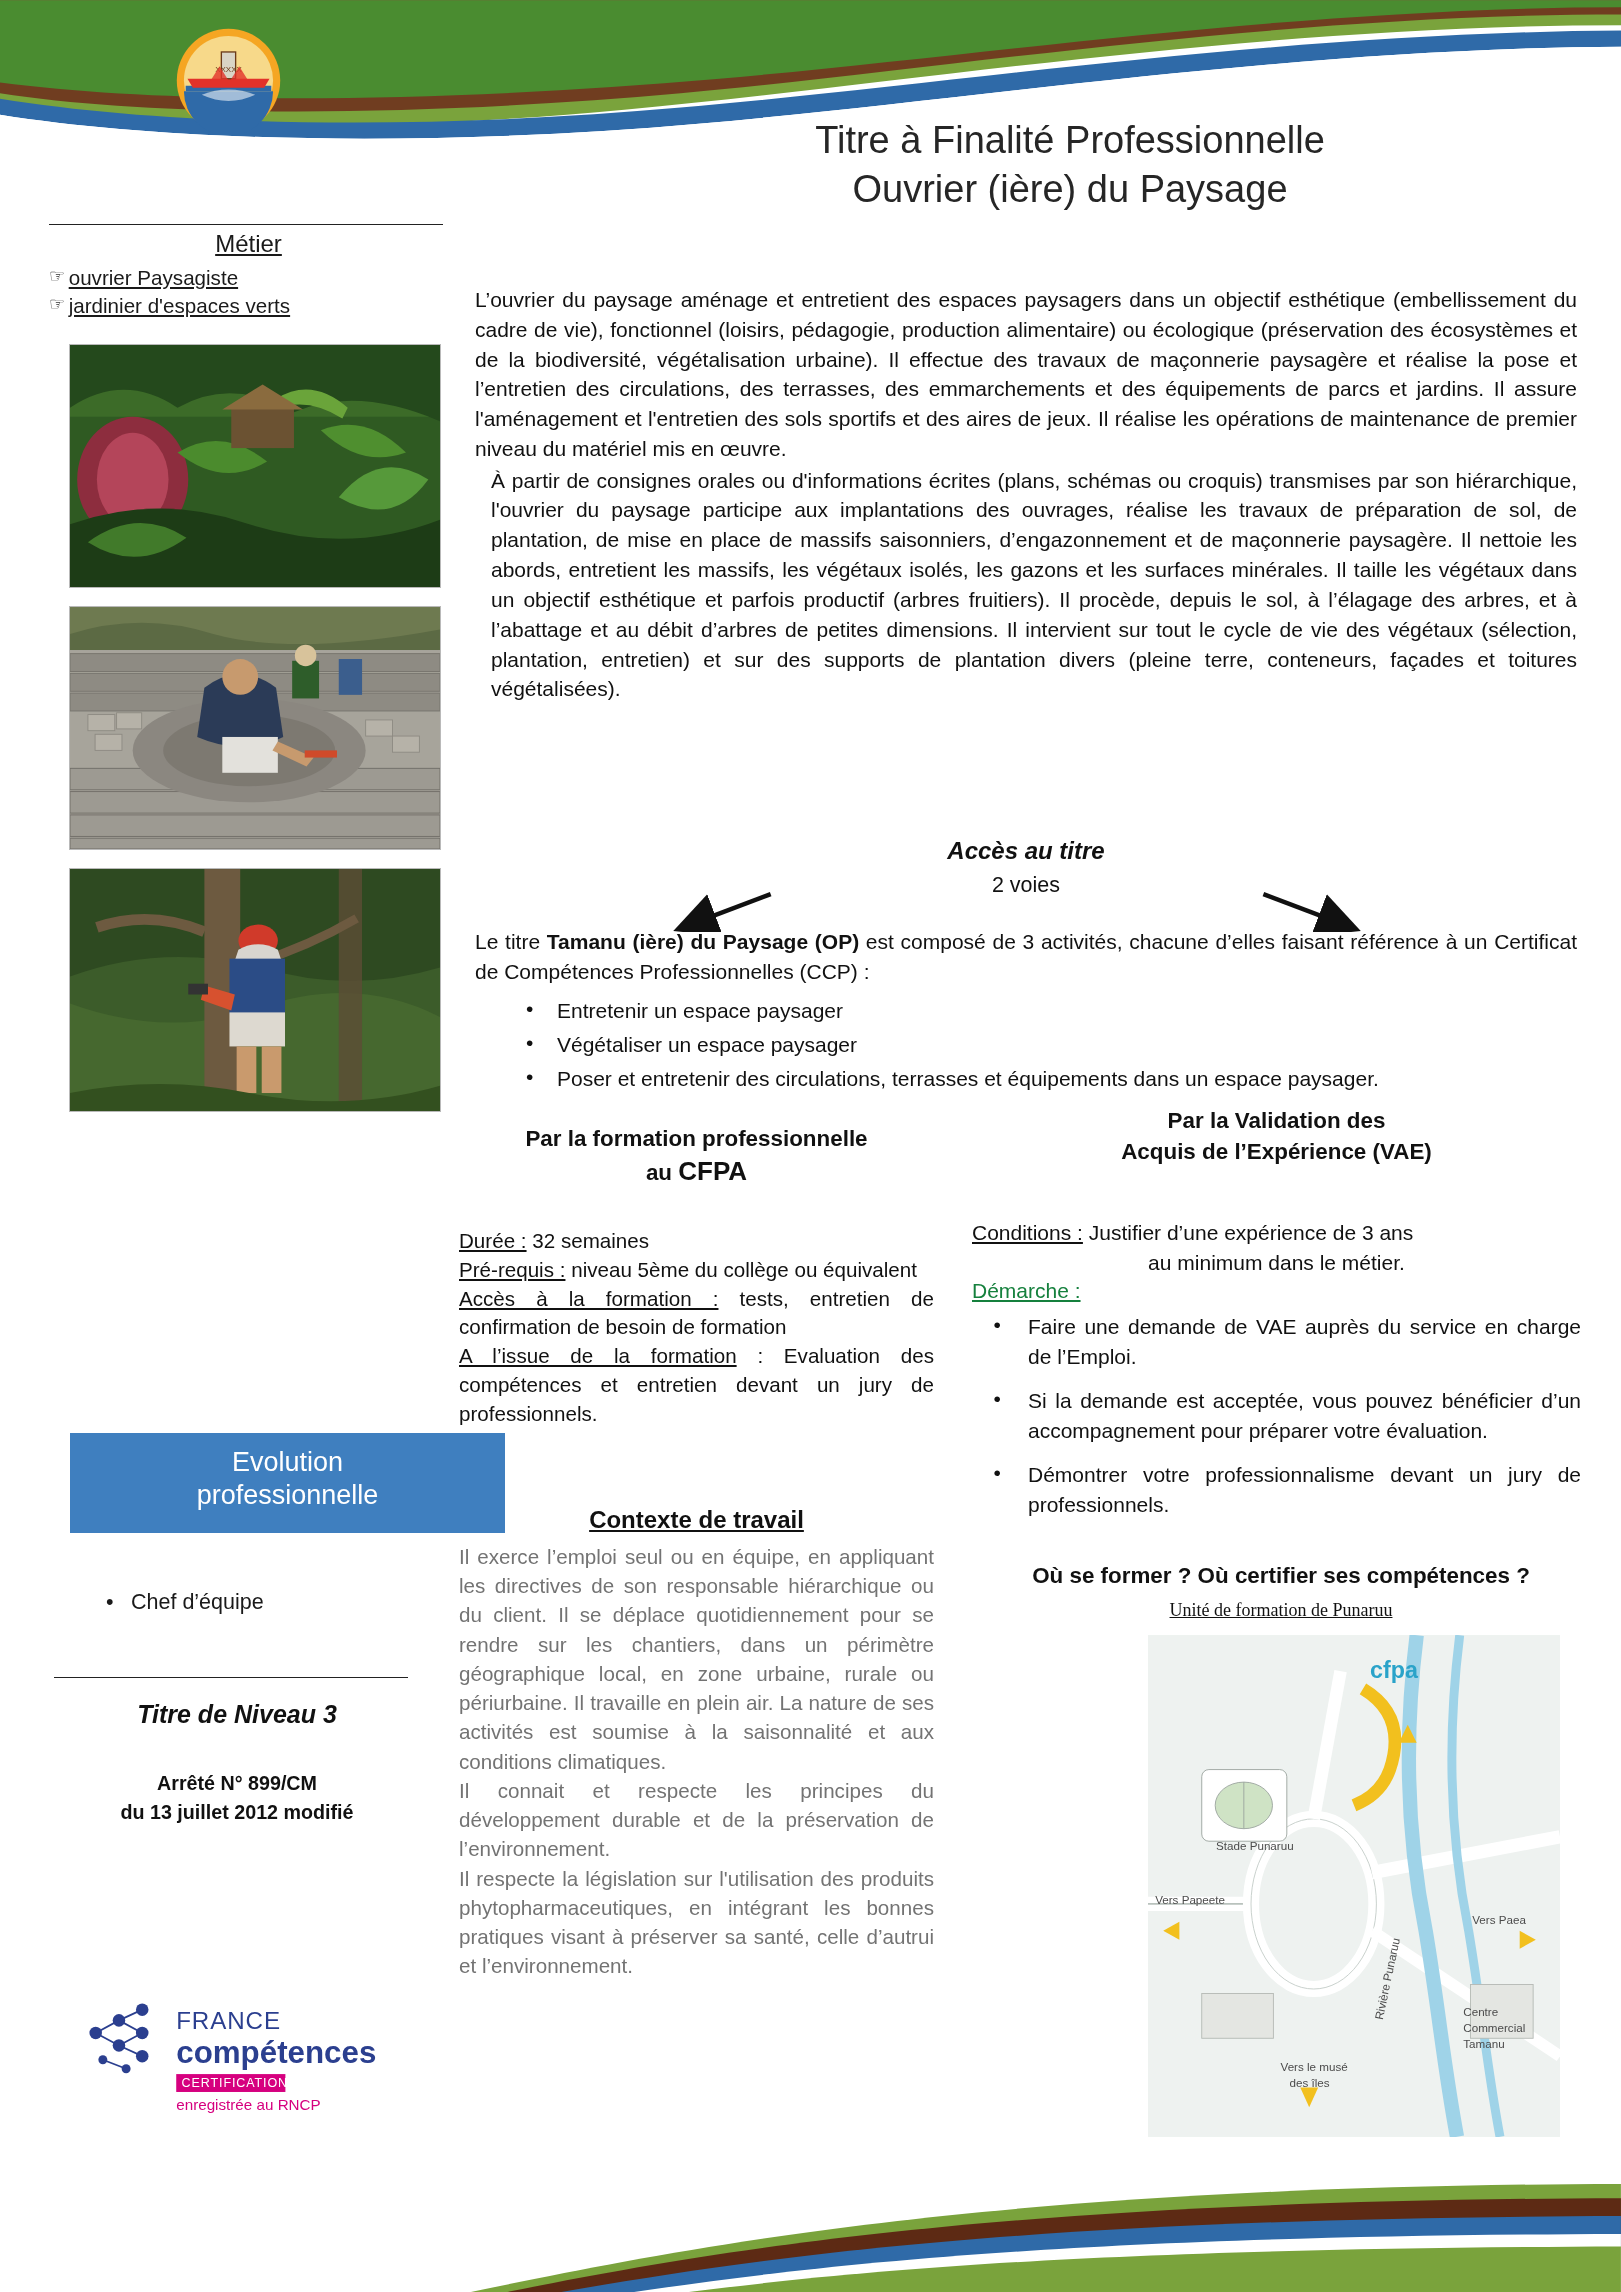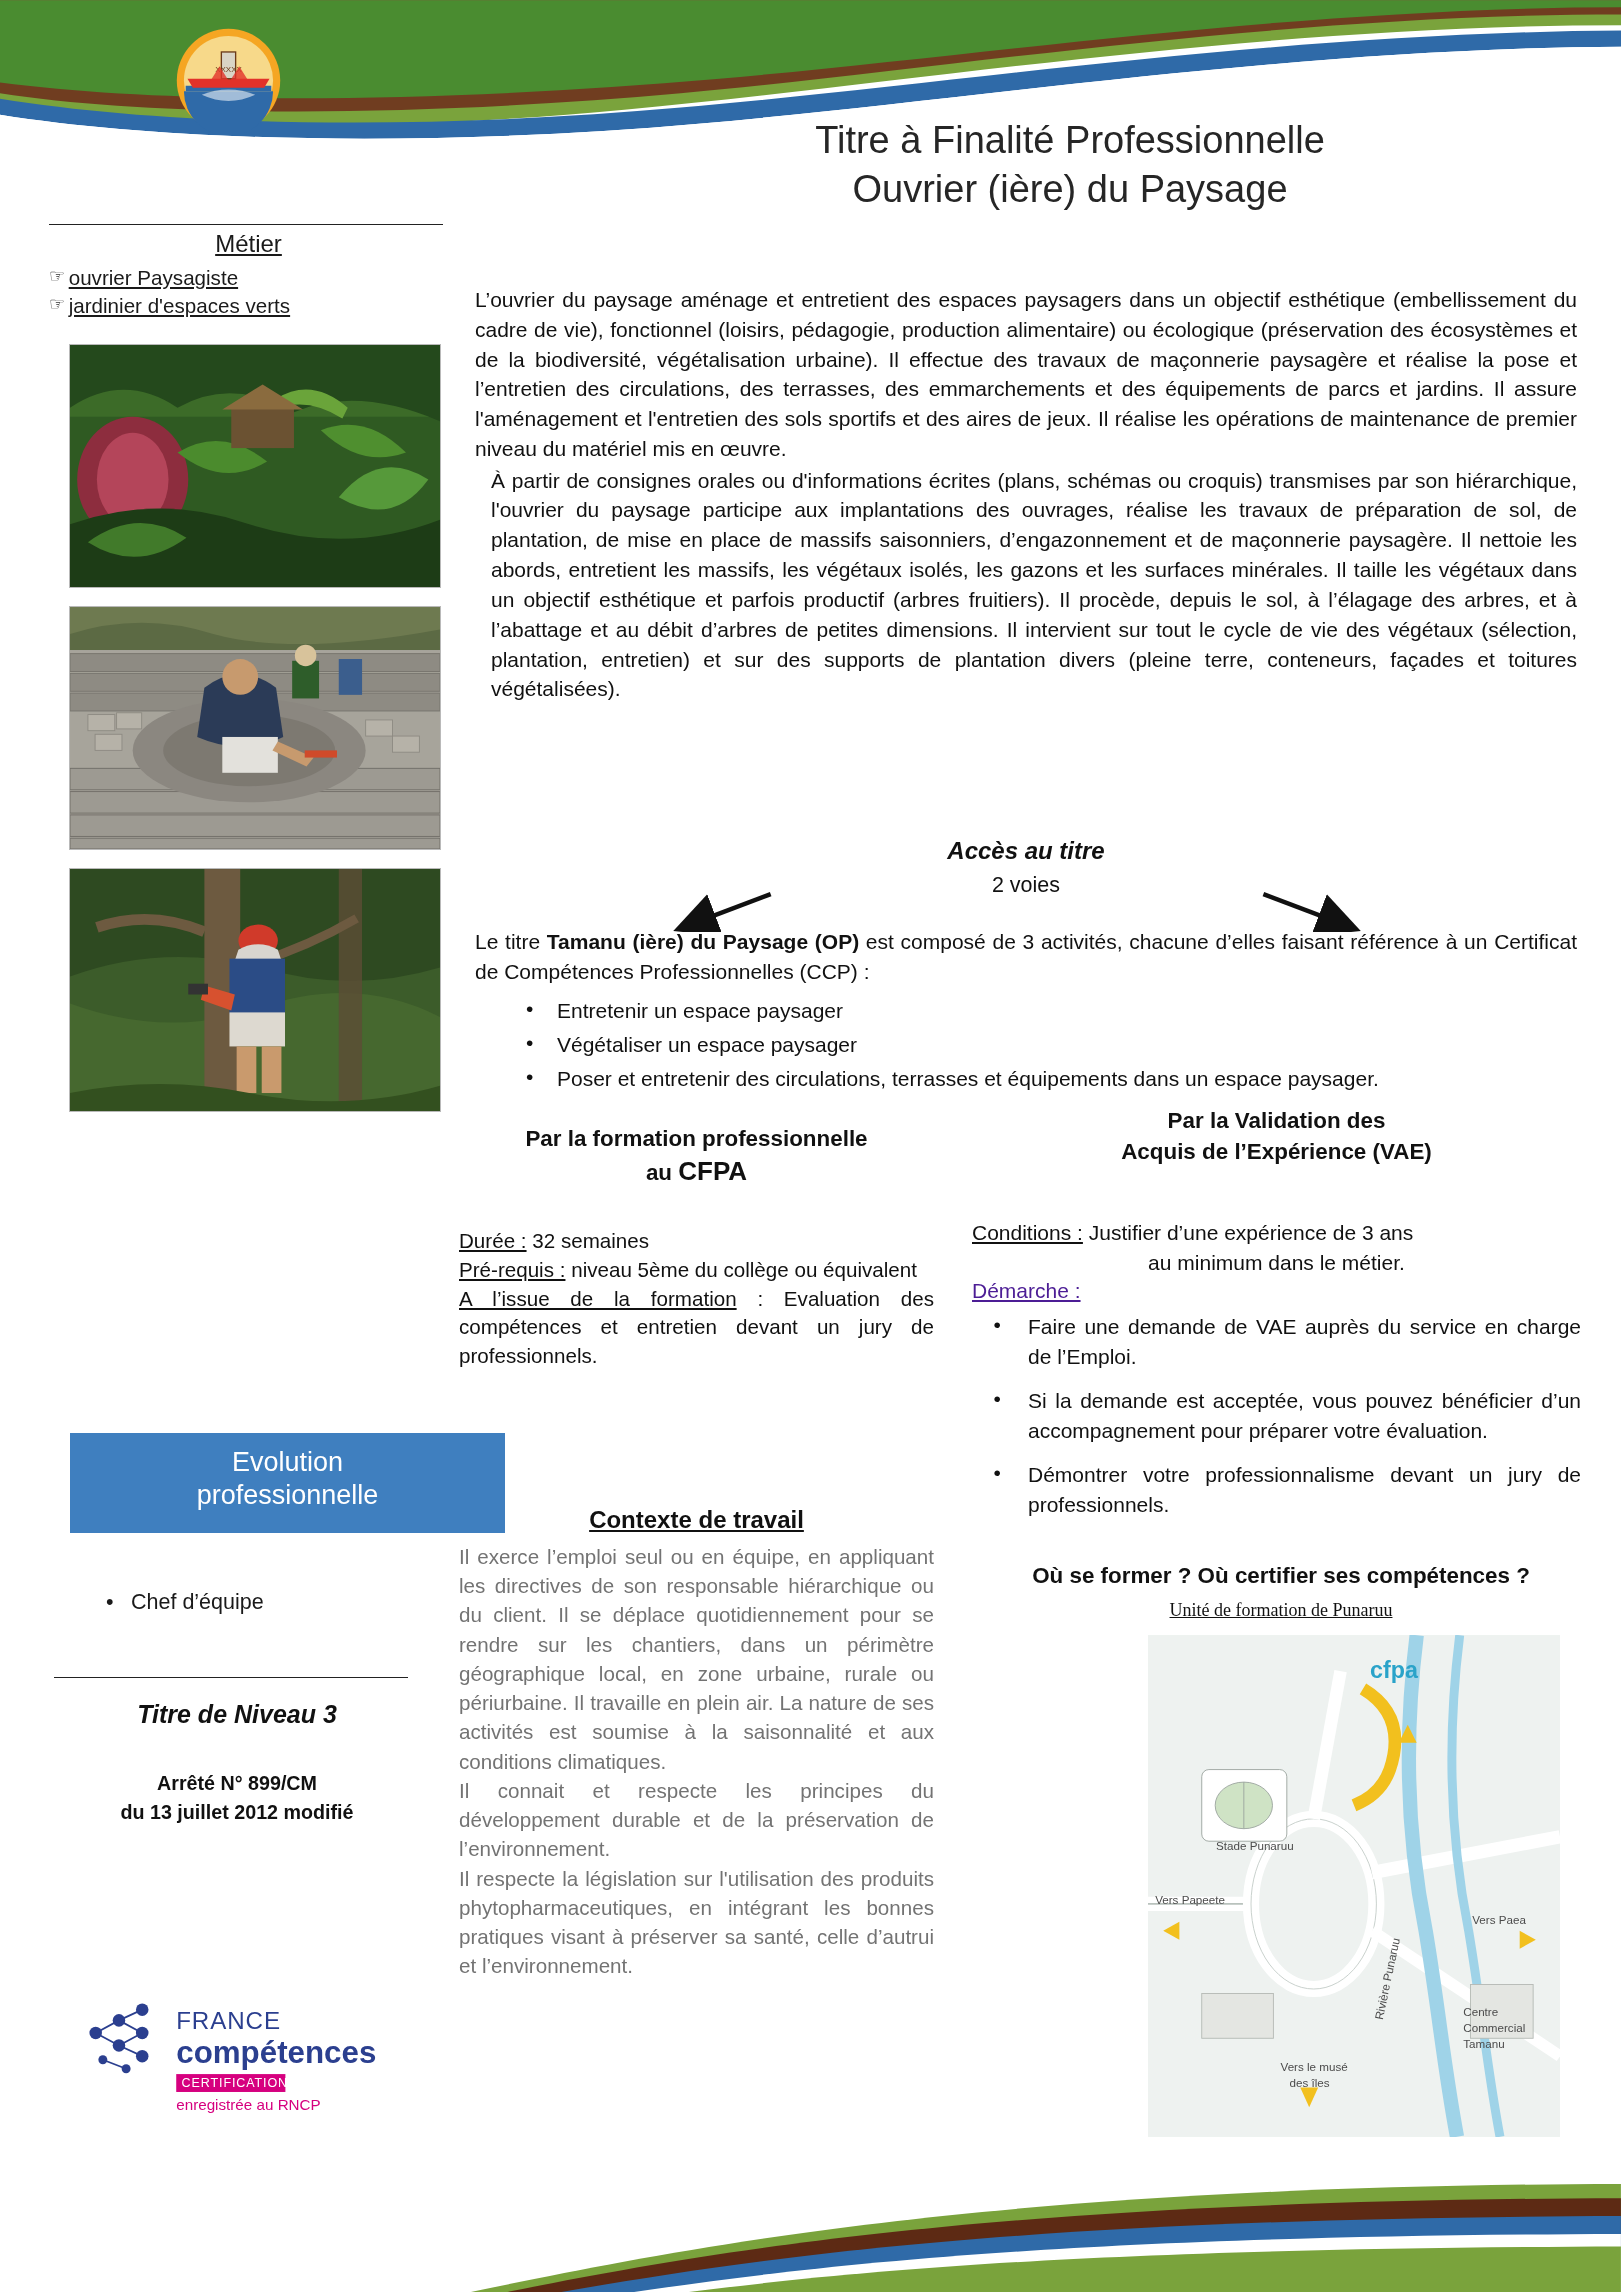--- a/index.html
+++ b/index.html
@@ -289,21 +289,21 @@
     color: #111;
   }
   .col-right-cond .center { text-align: center; }
   .col-right-dem {
     position: absolute;
     top: 1276px;
     left: 972px;
     width: 609px;
     font-size: 21px;
     line-height: 1.42;
-    color: #4c1d95;
+    color: #15803d;
   }
   .vae-list {
     position: absolute;
     top: 1312px;
     left: 972px;
     width: 609px;
     font-size: 21px;
     line-height: 1.42;
     color: #111;
   }
@@ -554,20 +554,23 @@
 </div>
 
 <div class="col-left-body">
   <div>
     <span class="u">Durée :</span><span> 32 semaines</span>
   </div>
   <div>
     <span class="u">Pré-requis :</span><span> niveau 5ème du collège ou équivalent</span>
   </div>
   <div>
+    <span class="u">Accès à la formation :</span><span> tests, entretien de confirmation de besoin de formation</span>
+  </div>
+  <div>
     <span class="u">A l’issue de la formation</span><span> : Evaluation des compétences et entretien devant un jury de professionnels.</span>
   </div>
 </div>
 
 <div class="contexte-head">Contexte de travail</div>
 <div class="contexte-body">
   <p>Il exerce l’emploi seul ou en équipe, en appliquant les directives de son responsable hiérarchique ou du client. Il se déplace quotidiennement pour se rendre sur les chantiers, dans un périmètre géographique local, en zone urbaine, rurale ou périurbaine. Il travaille en plein air. La nature de ses activités est soumise à la saisonnalité et aux conditions climatiques.</p>
   <p>Il connait et respecte les principes du développement durable et de la préservation de l’environnement.</p>
   <p>Il respecte la législation sur l'utilisation des produits phytopharmaceutiques, en intégrant les bonnes pratiques visant à préserver sa santé, celle d’autrui et l’environnement.</p>
 </div>

